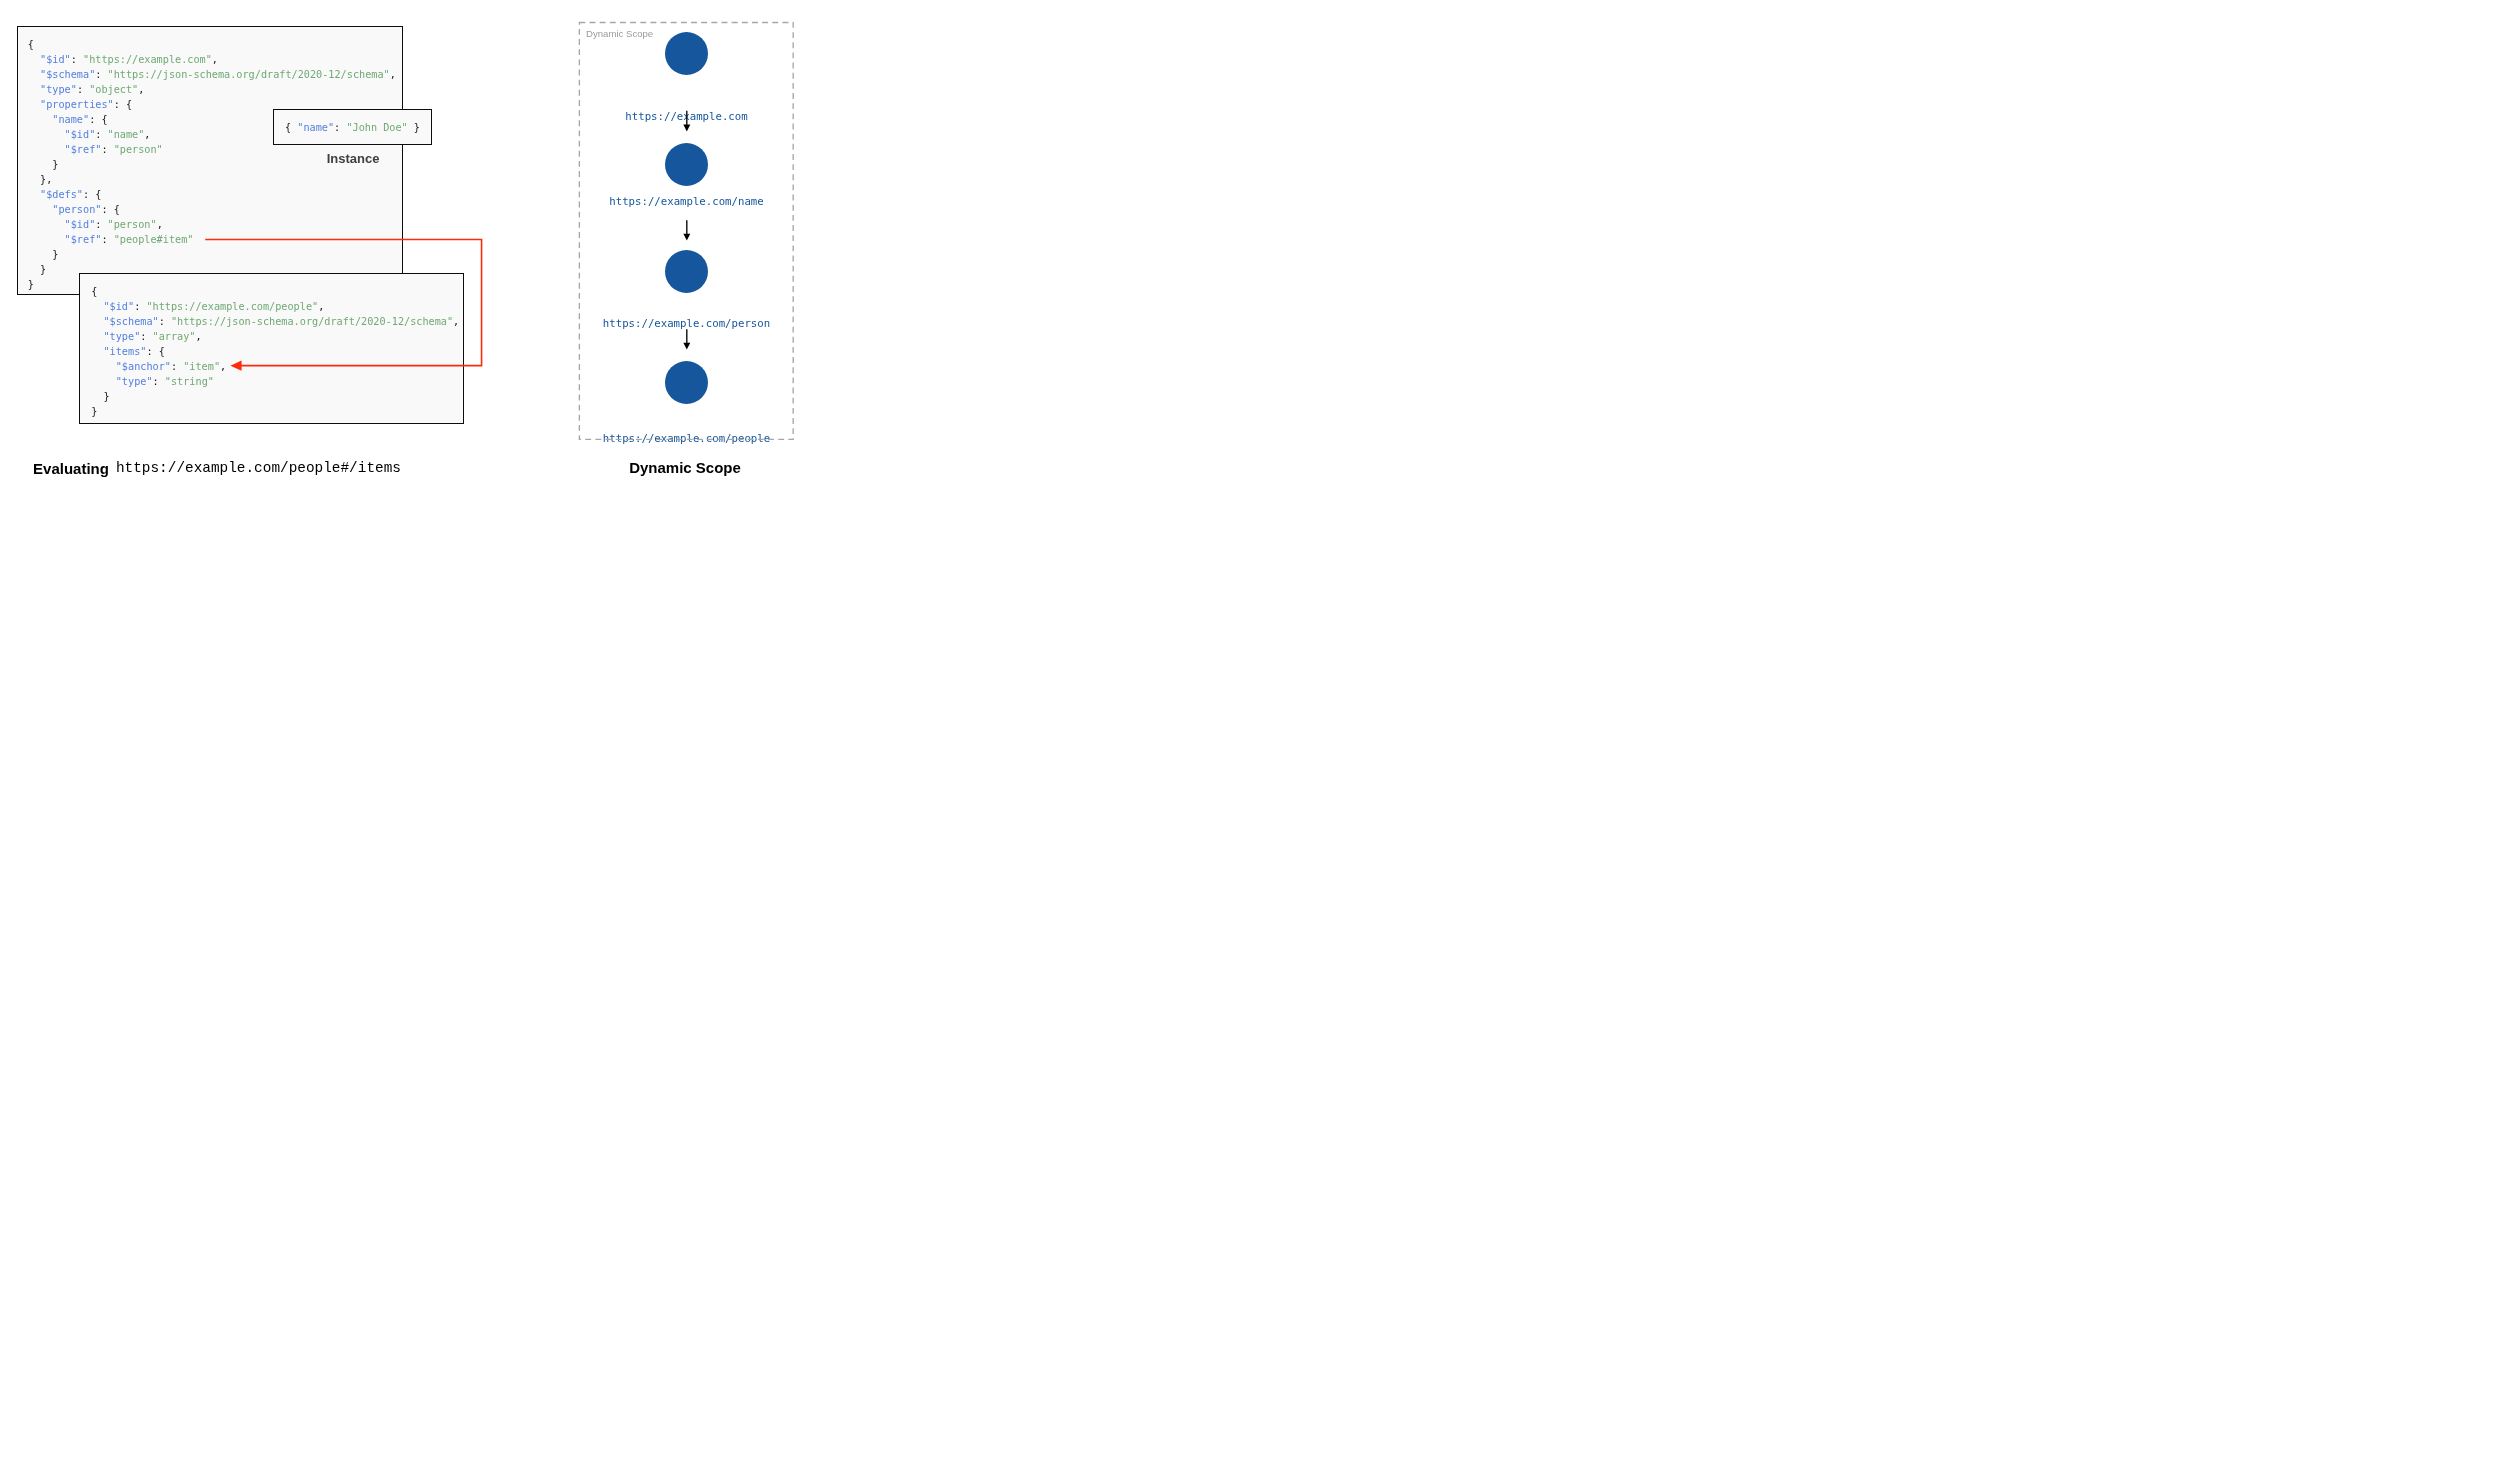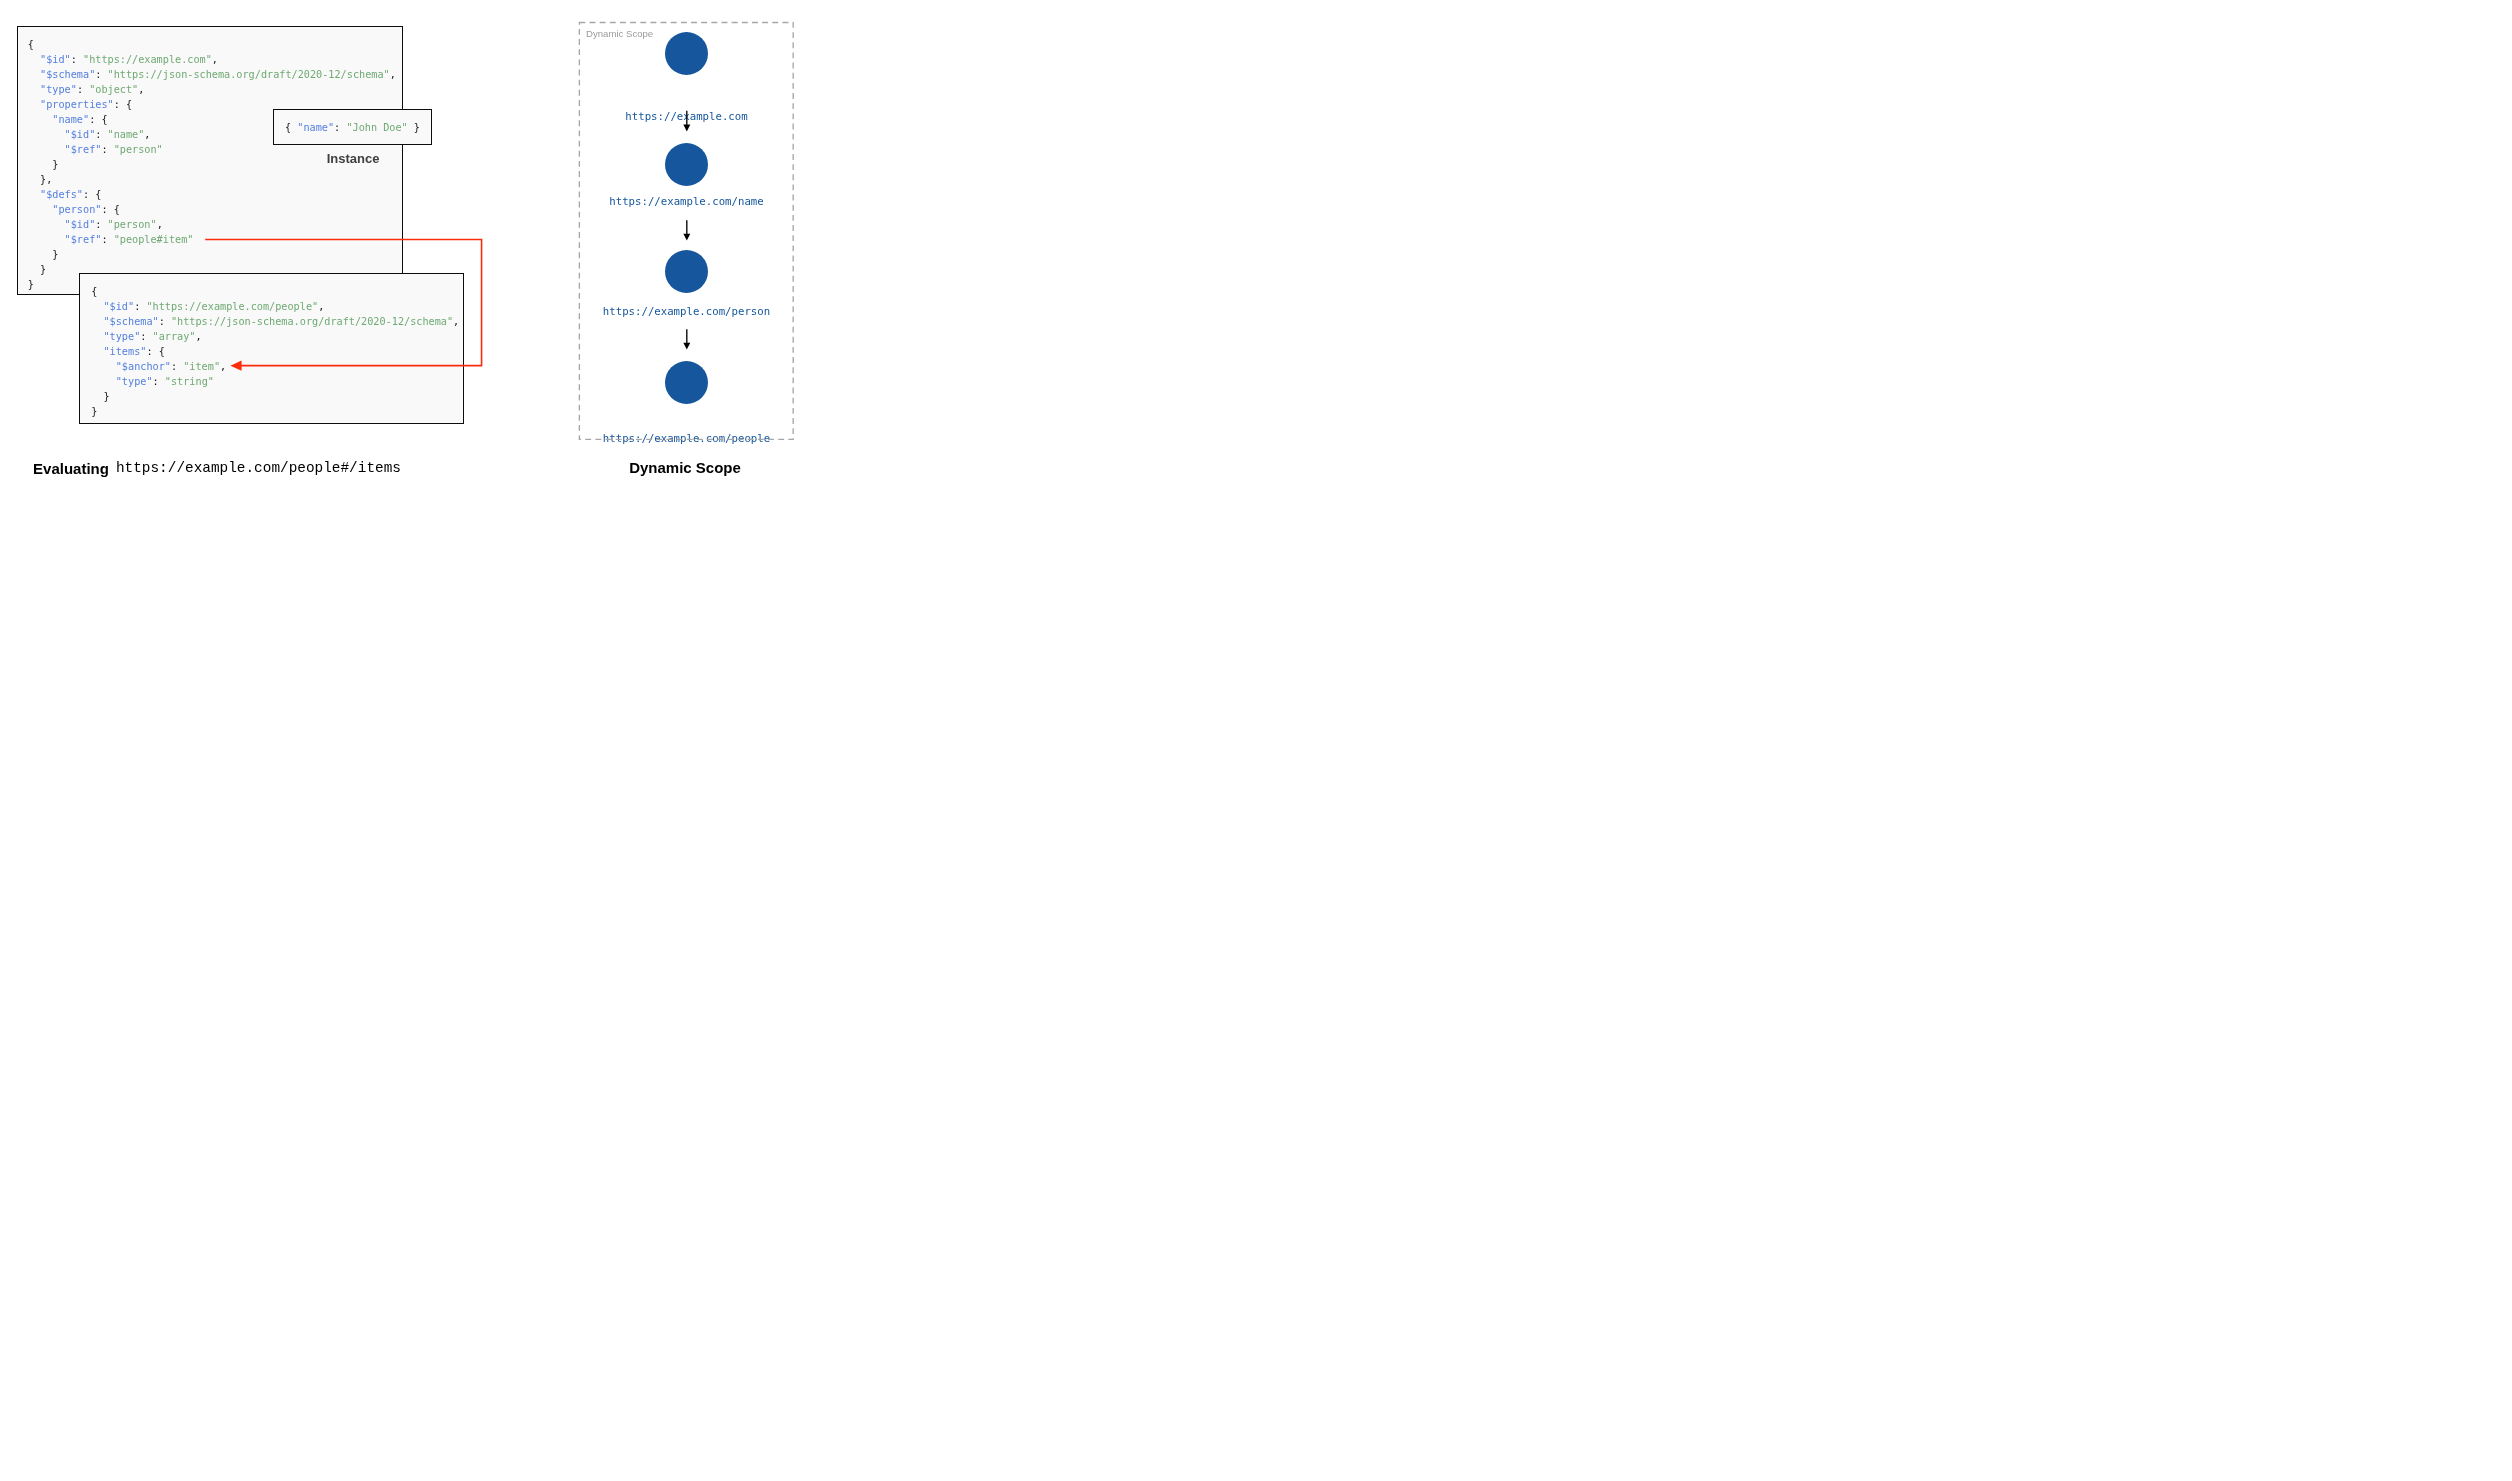--- a/index.html
+++ b/index.html
@@ -58,21 +58,21 @@
   #node-circle-2 { top: 143px; }
   #node-circle-3 { top: 250px; }
   #node-circle-4 { top: 361px; }
   .node-url {
     position: absolute; left: 579px; width: 215px; text-align: center;
     font-family: "DejaVu Sans Mono", monospace; font-size: 10.7px;
     color: var(--url, #15569c); z-index: 1; white-space: nowrap;
   }
   #node-url-1 { top: 86px; margin-top: 24px; }
   #node-url-2 { top: 195px; }
-  #node-url-3 { top: 305px; }
+  #node-url-3 { top: 317px; }
   #node-url-4 { top: 432px; }
 
   
   #overlay {
     position: absolute; left: 0; top: 0; width: 837px; height: 494px;
     pointer-events: none; z-index: 5;
   }
 
   
   #evaluating-caption {

